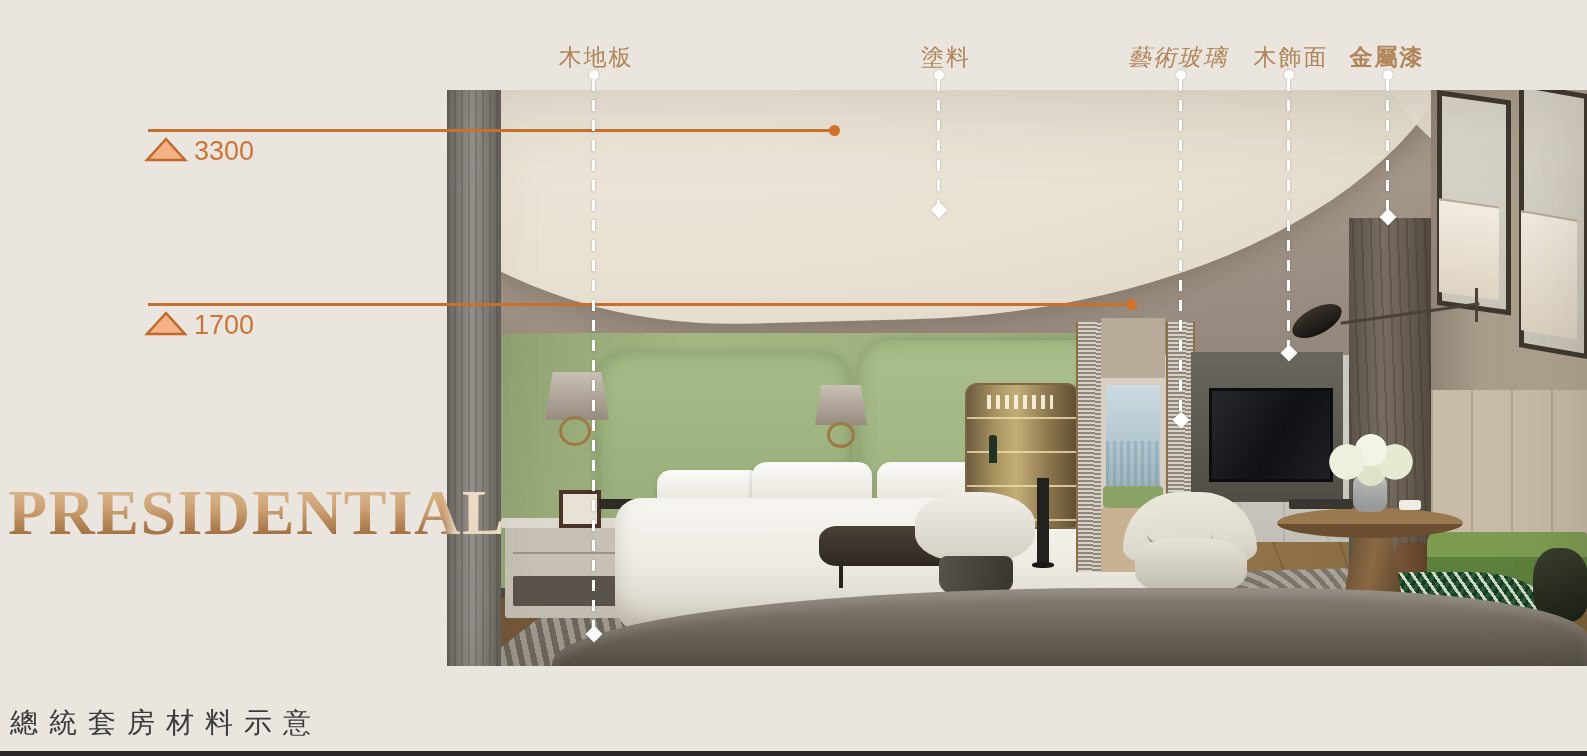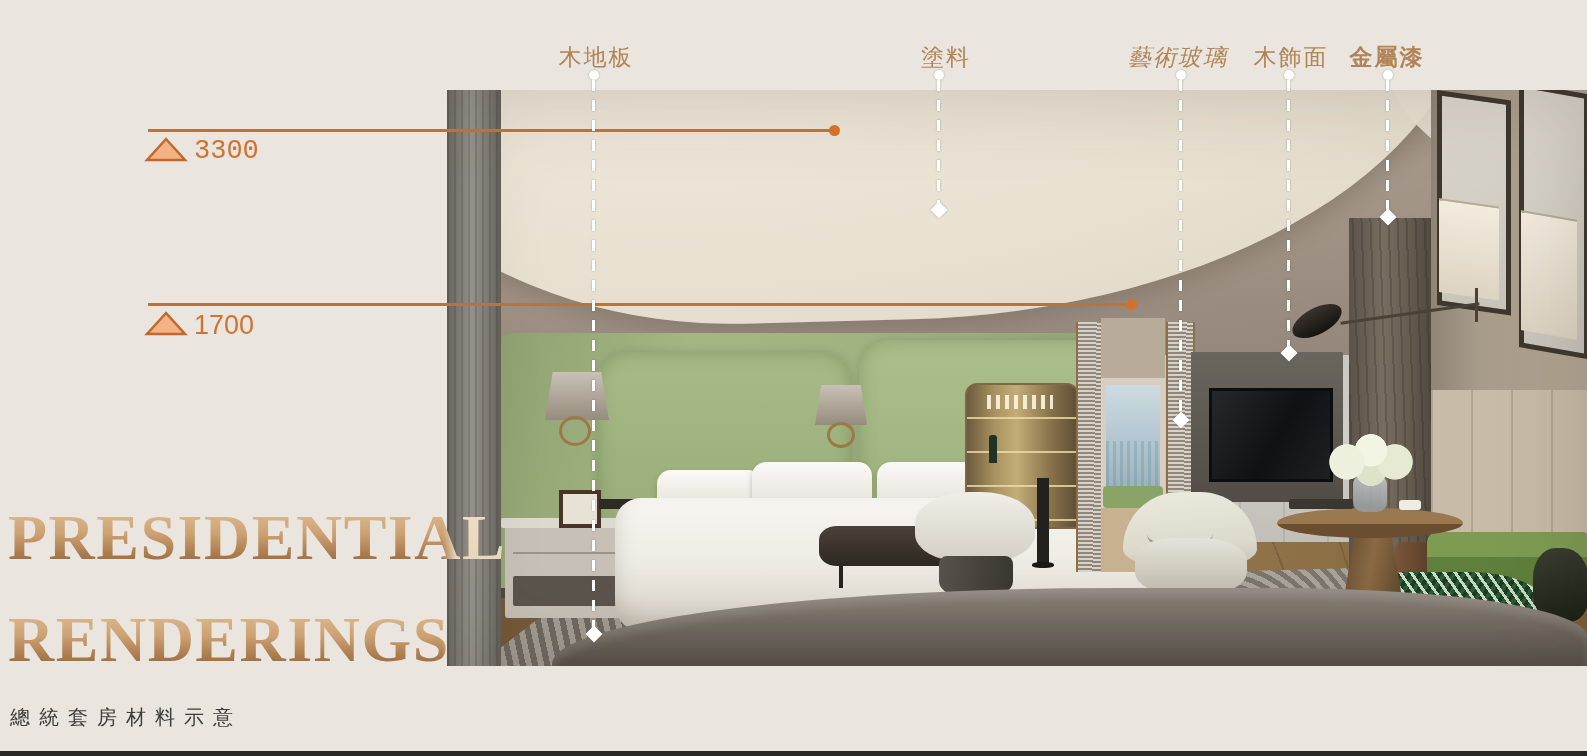--- a/index.html
+++ b/index.html
@@ -164,22 +164,22 @@
     font-size:27px;color:#CD7434;}
 
   
   .title{position:absolute;left:8px;top:474px;margin:0;z-index:7;font-weight:bold;
     font-size:64px;line-height:77px;letter-spacing:1.5px;}
   .title-line{display:block;
     background-image:
       linear-gradient(90deg,rgba(236,224,202,0) 0px,rgba(236,224,202,0) 434px,rgba(236,224,202,.92) 448px,rgba(236,224,202,.92) 100%),
       linear-gradient(180deg,#e0c5a0 4%,#cda172 45%,#a97a4c 72%,#8b5c36 96%);
     -webkit-background-clip:text;background-clip:text;
-    -webkit-text-fill-color:transparent;color:#b08457;margin-top:25px;}
-  .subtitle{position:absolute;left:10px;top:704px;z-index:7;font-size:20px;letter-spacing:2px;color:#3B3B3B;}
+    -webkit-text-fill-color:transparent;color:#b08457;}
+  .subtitle{position:absolute;left:10px;top:704px;z-index:7;font-size:28px;letter-spacing:2px;color:#3B3B3B;}
   .footer-bar{position:absolute;left:0;top:751px;width:1587px;height:5px;background:#2B2726;z-index:8;}
 </style>
 </head>
 <body>
 
 <div class="canvas">
 
   <div class="photo">
     <div class="walls"></div>
     <div class="ceiling-band"></div>
@@ -248,21 +248,21 @@
     <div class="cup"></div>
     <div class="left-column"></div>
     <div style="left:105px;top:498px;width:1035px;height:80px;border-radius:55% 30% 0 0/95% 60% 0 0;background:linear-gradient(180deg,#8a8278 0%,#6e675d 55%,#555047 100%);box-shadow:inset 0 8px 8px rgba(255,255,255,.12);"></div>
     <div class="vignette"></div>
   </div>
 
   <div class="elev-line" style="left:148px;top:129px;width:688px;"></div>
   <svg class="elev-tri" style="left:144px;top:136px;" width="44" height="27" viewBox="0 0 44 27">
     <polygon points="22,3 41,24 3,24" fill="#F5B284" stroke="#BF6A2C" stroke-width="2.5"></polygon>
   </svg>
-  <div class="elev-text" style="left:194px;top:136px;font-family:Liberation Mono, monospace;">3300</div>
+  <div class="elev-text" style="left:194px;top:136px;">3300</div>
 
   <div class="elev-line" style="left:148px;top:303px;width:985px;"></div>
   <svg class="elev-tri" style="left:144px;top:310px;" width="44" height="27" viewBox="0 0 44 27">
     <polygon points="22,3 41,24 3,24" fill="#F5B284" stroke="#BF6A2C" stroke-width="2.5"></polygon>
   </svg>
   <div class="elev-text" style="left:194px;top:310px;">1700</div>
 
   <div class="mat-label" style="left:596px;">木地板</div>
   <div class="callout-line" style="left:592px;top:80px;height:548px;"></div>
 
@@ -273,18 +273,17 @@
   <div class="callout-line" style="left:1179px;top:80px;height:334px;"></div>
 
   <div class="mat-label" style="left:1291px;">木飾面</div>
   <div class="callout-line" style="left:1287px;top:80px;height:267px;"></div>
 
   <div class="mat-label" style="left:1387px;font-weight:bold;">金屬漆</div>
   <div class="callout-line" style="left:1386px;top:80px;height:131px;"></div>
 
   <h1 class="title">
       <span class="title-line">PRESIDENTIAL</span>
-      <span class="title-line">RENDERINGS</span>
     </h1>
   <div class="subtitle">總 統 套 房 材 料 示 意</div>
 
   <div class="footer-bar"></div>
 </div>
 
 </body></html>

